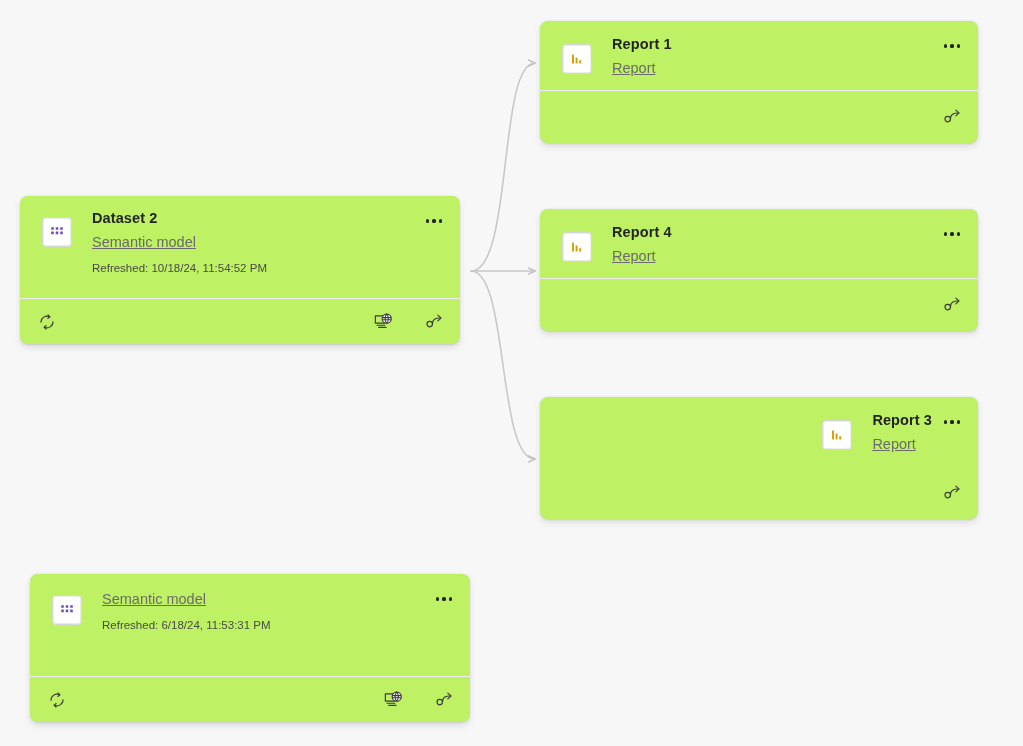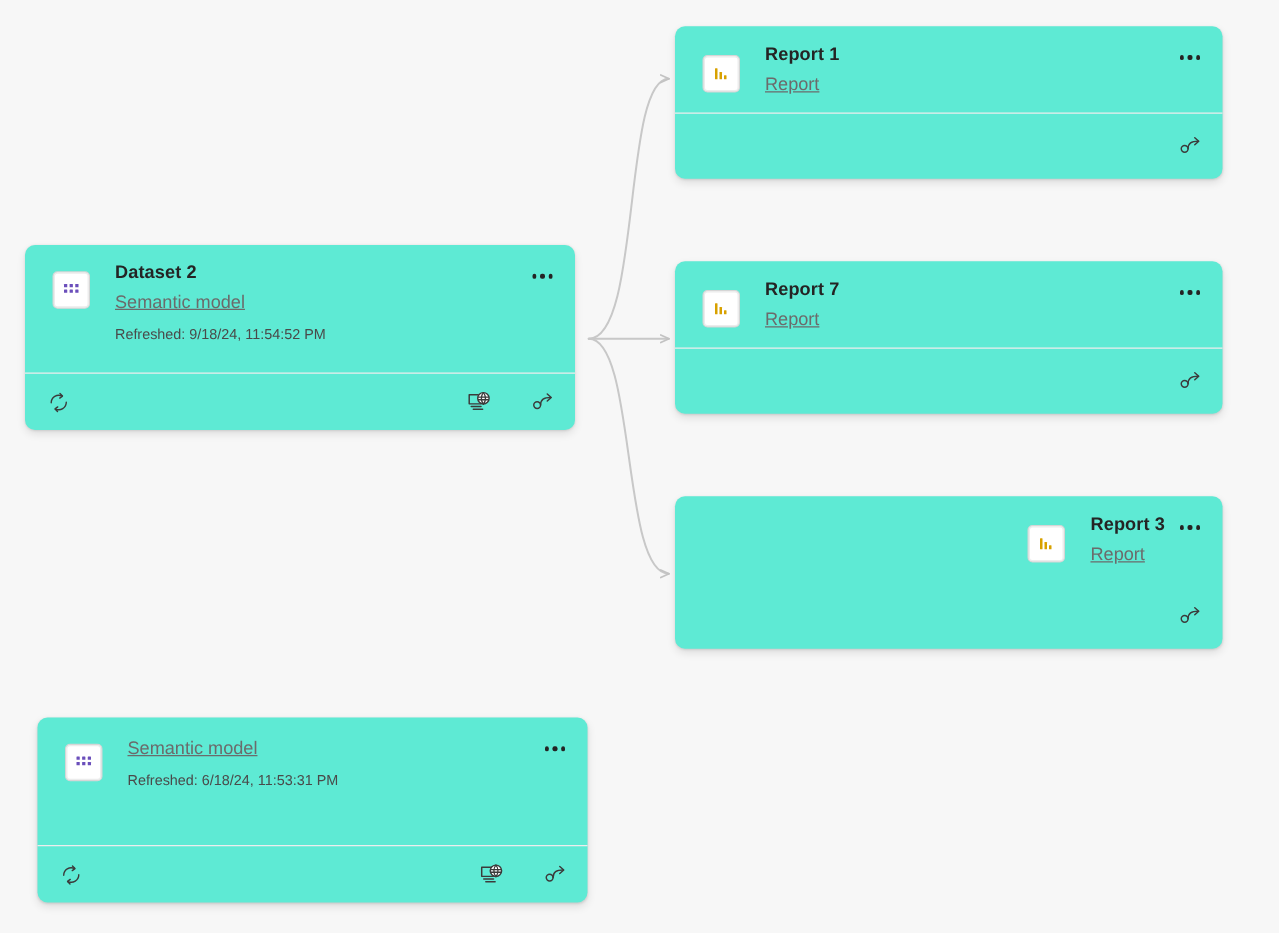--- a/index.html
+++ b/index.html
@@ -27,21 +27,21 @@
     position: absolute;
     left: 0; top: 0;
     width: 1023px;
     height: 746px;
     pointer-events: none;
     z-index: 1;
   }
 
   .card {
     position: absolute;
-    background: #5eead4;
+    background: #bef264;
     border-radius: 8px;
     box-shadow: 0 0.6px 1.8px rgba(0,0,0,0.10), 0 3.2px 7.2px rgba(0,0,0,0.10);
     z-index: 2;
     box-sizing: border-box;
     display: flex;
     flex-direction: column;
   }
 
   .card-body {
     position: relative;
@@ -187,21 +187,21 @@
             <rect x="11.2" y="3.2" width="2.6" height="2.6" rx="0.3"></rect>
             <rect x="2.2" y="7.6" width="2.6" height="2.6" rx="0.3"></rect>
             <rect x="6.7" y="7.6" width="2.6" height="2.6" rx="0.3"></rect>
             <rect x="11.2" y="7.6" width="2.6" height="2.6" rx="0.3"></rect>
           </g>
         </svg>
       </div>
       <div class="card-texts">
         <div class="card-title">Dataset 2</div>
         <div class="card-subtitle">Semantic model</div>
-        <div class="card-meta">Refreshed: 9/18/24, 11:54:52 PM</div>
+        <div class="card-meta">Refreshed: 10/18/24, 11:54:52 PM</div>
       </div>
       <div class="card-menu">
         <span class="dot"></span>
           <span class="dot"></span>
           <span class="dot"></span>
       </div>
     </div>
     <div class="card-footer">
       <div class="footer-btn footer-left">
         <svg width="18" height="18" viewBox="0 0 20 20" aria-hidden="true">
@@ -343,21 +343,21 @@
       <div class="card-icon">
         <svg width="16" height="16" viewBox="0 0 16 16" aria-hidden="true">
           <g fill="#d8a100">
             <rect x="3.0" y="3.6" width="2.0" height="8.8" rx="0.3"></rect>
             <rect x="6.6" y="6.6" width="2.0" height="5.8" rx="0.3"></rect>
             <rect x="10.2" y="9.2" width="2.0" height="3.2" rx="0.3"></rect>
           </g>
         </svg>
       </div>
       <div class="card-texts">
-        <div class="card-title">Report 7</div>
+        <div class="card-title">Report 4</div>
         <div class="card-subtitle">Report</div>
       </div>
       <div class="card-menu">
         <span class="dot"></span>
           <span class="dot"></span>
           <span class="dot"></span>
       </div>
     </div>
     <div class="card-footer">
       <div class="footer-right">

